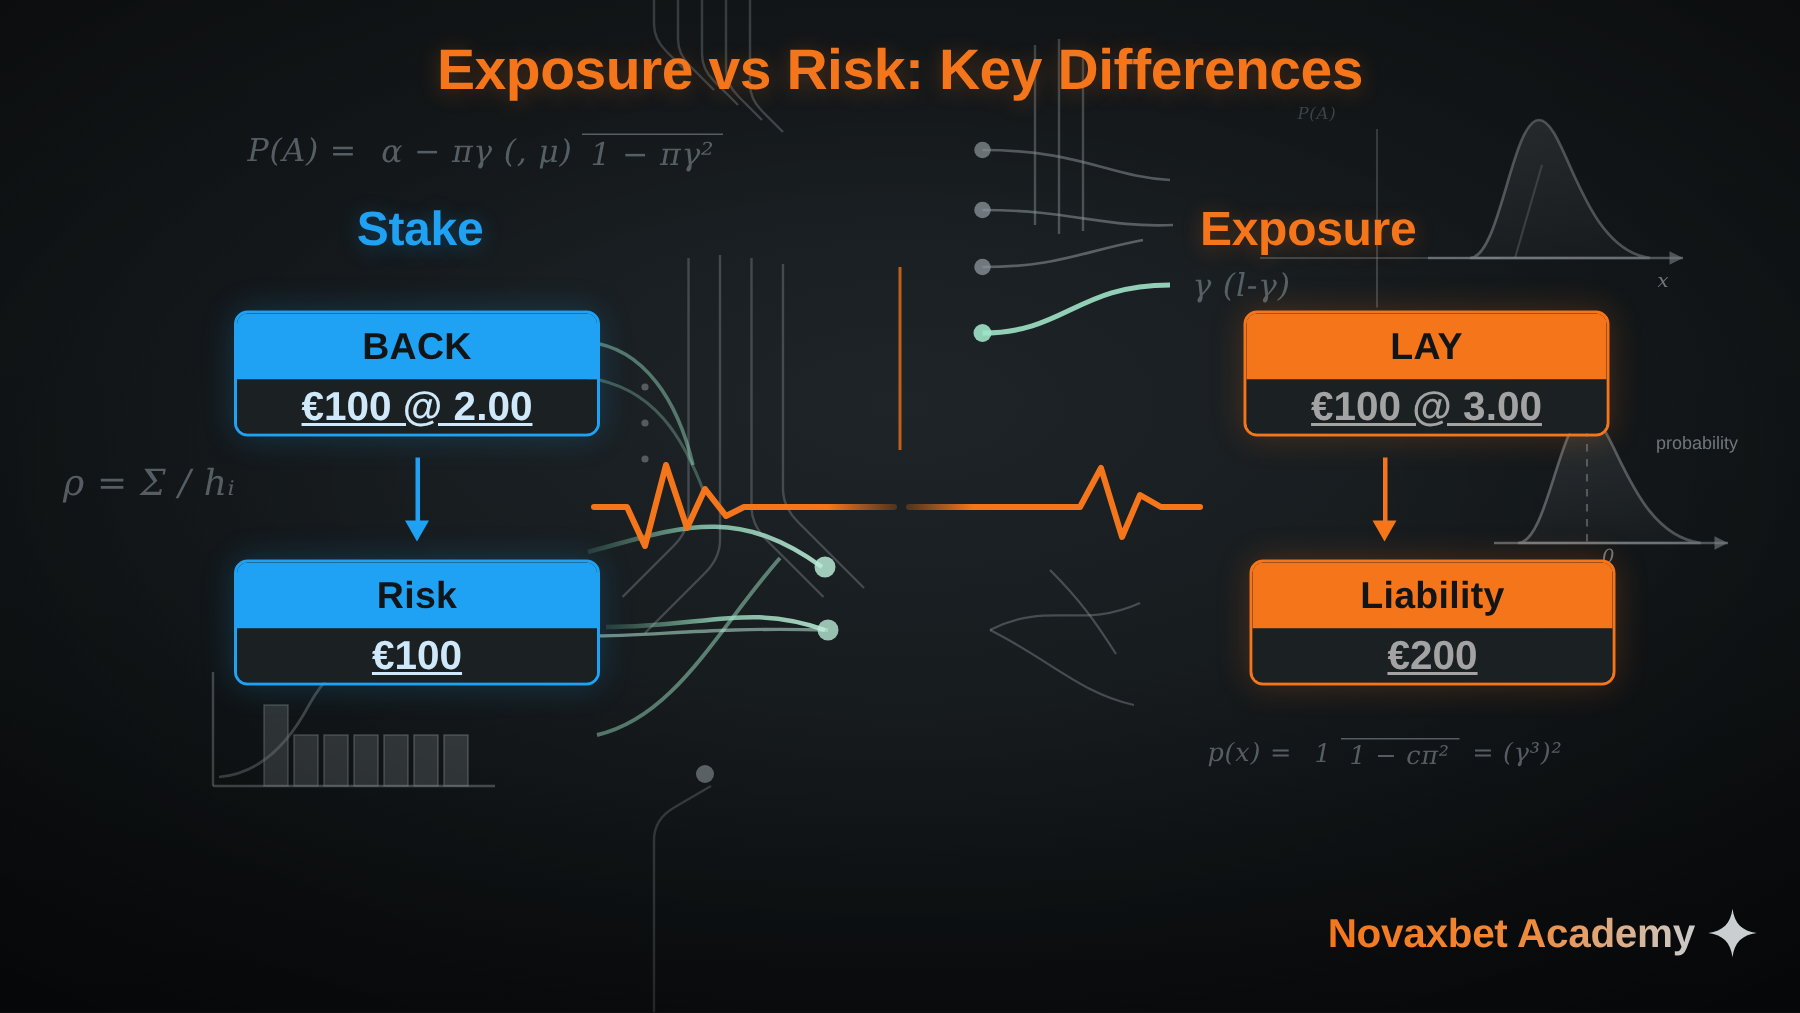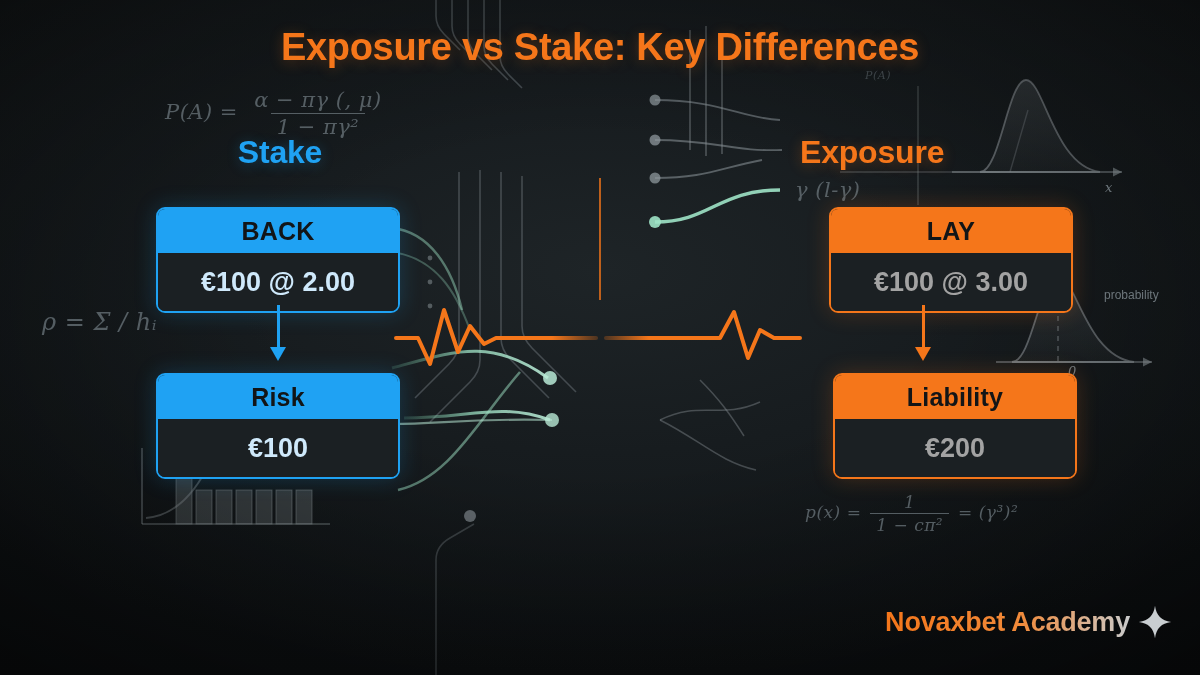--- a/index.html
+++ b/index.html
@@ -39,21 +39,21 @@
     color: #6f7a80;
     font-family: "DejaVu Serif", serif;
     font-style: italic;
     opacity: 0.72;
     white-space: nowrap;
     letter-spacing: .5px;
     user-select: none;
   }
   .frac {
     display: inline-flex;
-    flex-direction: column;
+    flex-direction: row;
     align-items: center;
     vertical-align: middle;
     margin: 0 3px;
   }
   .frac .num { padding: 0 6px 1px; }
   .frac .den { padding: 1px 6px 0; border-top: 1px solid #6f7a80; }
   .f-pa   { left: 165px; top: 88px;  font-size: 21px; }
   .f-rho  { left: 42px;  top: 308px; font-size: 24px; }
   .f-gam  { left: 795px; top: 178px; font-size: 21px; font-family: "DejaVu Serif", serif; }
   .f-px   { left: 805px; top: 492px; font-size: 17px; }
@@ -113,27 +113,28 @@
     height: 44px;
     display: flex;
     align-items: center;
     justify-content: center;
     font-size: 25px;
     font-weight: bold;
     color: #121517;
     letter-spacing: .2px;
   }
   .card .card-body {
-    height: 58px;
+    height: 36px;
     display: flex;
     align-items: center;
     justify-content: center;
     font-size: 27px;
     font-weight: bold;
     background: #1b2023;
+    text-decoration: underline;
   }
 
   .card.blue {
     border: 2px solid #1fa2f3;
     box-shadow: 0 0 22px rgba(31,162,243,0.22);
   }
   .card.blue .card-head { background: #1fa2f3; }
   .card.blue .card-body { color: #cfe9fb; }
 
   .card.orange {
@@ -351,21 +352,21 @@
       <span class="num">1</span>
       <span class="den">1 − cπ²</span>
     </span>
     <span>= (γ³)²</span>
   </div>
 
   <div class="axis-label lbl-x">x</div>
   <div class="axis-label lbl-prob">probability</div>
   <div class="axis-label lbl-zero">0</div>
 
-  <div class="title">Exposure vs Stake: Key Differences</div>
+  <div class="title">Exposure vs Risk: Key Differences</div>
 
   <div class="col-head head-stake">Stake</div>
   <div class="col-head head-exposure">Exposure</div>
 
   <div class="card blue card-back">
     <div class="card-head">BACK</div>
     <div class="card-body">€100 @ 2.00</div>
   </div>
 
   <div class="arrow arrow-blue">

